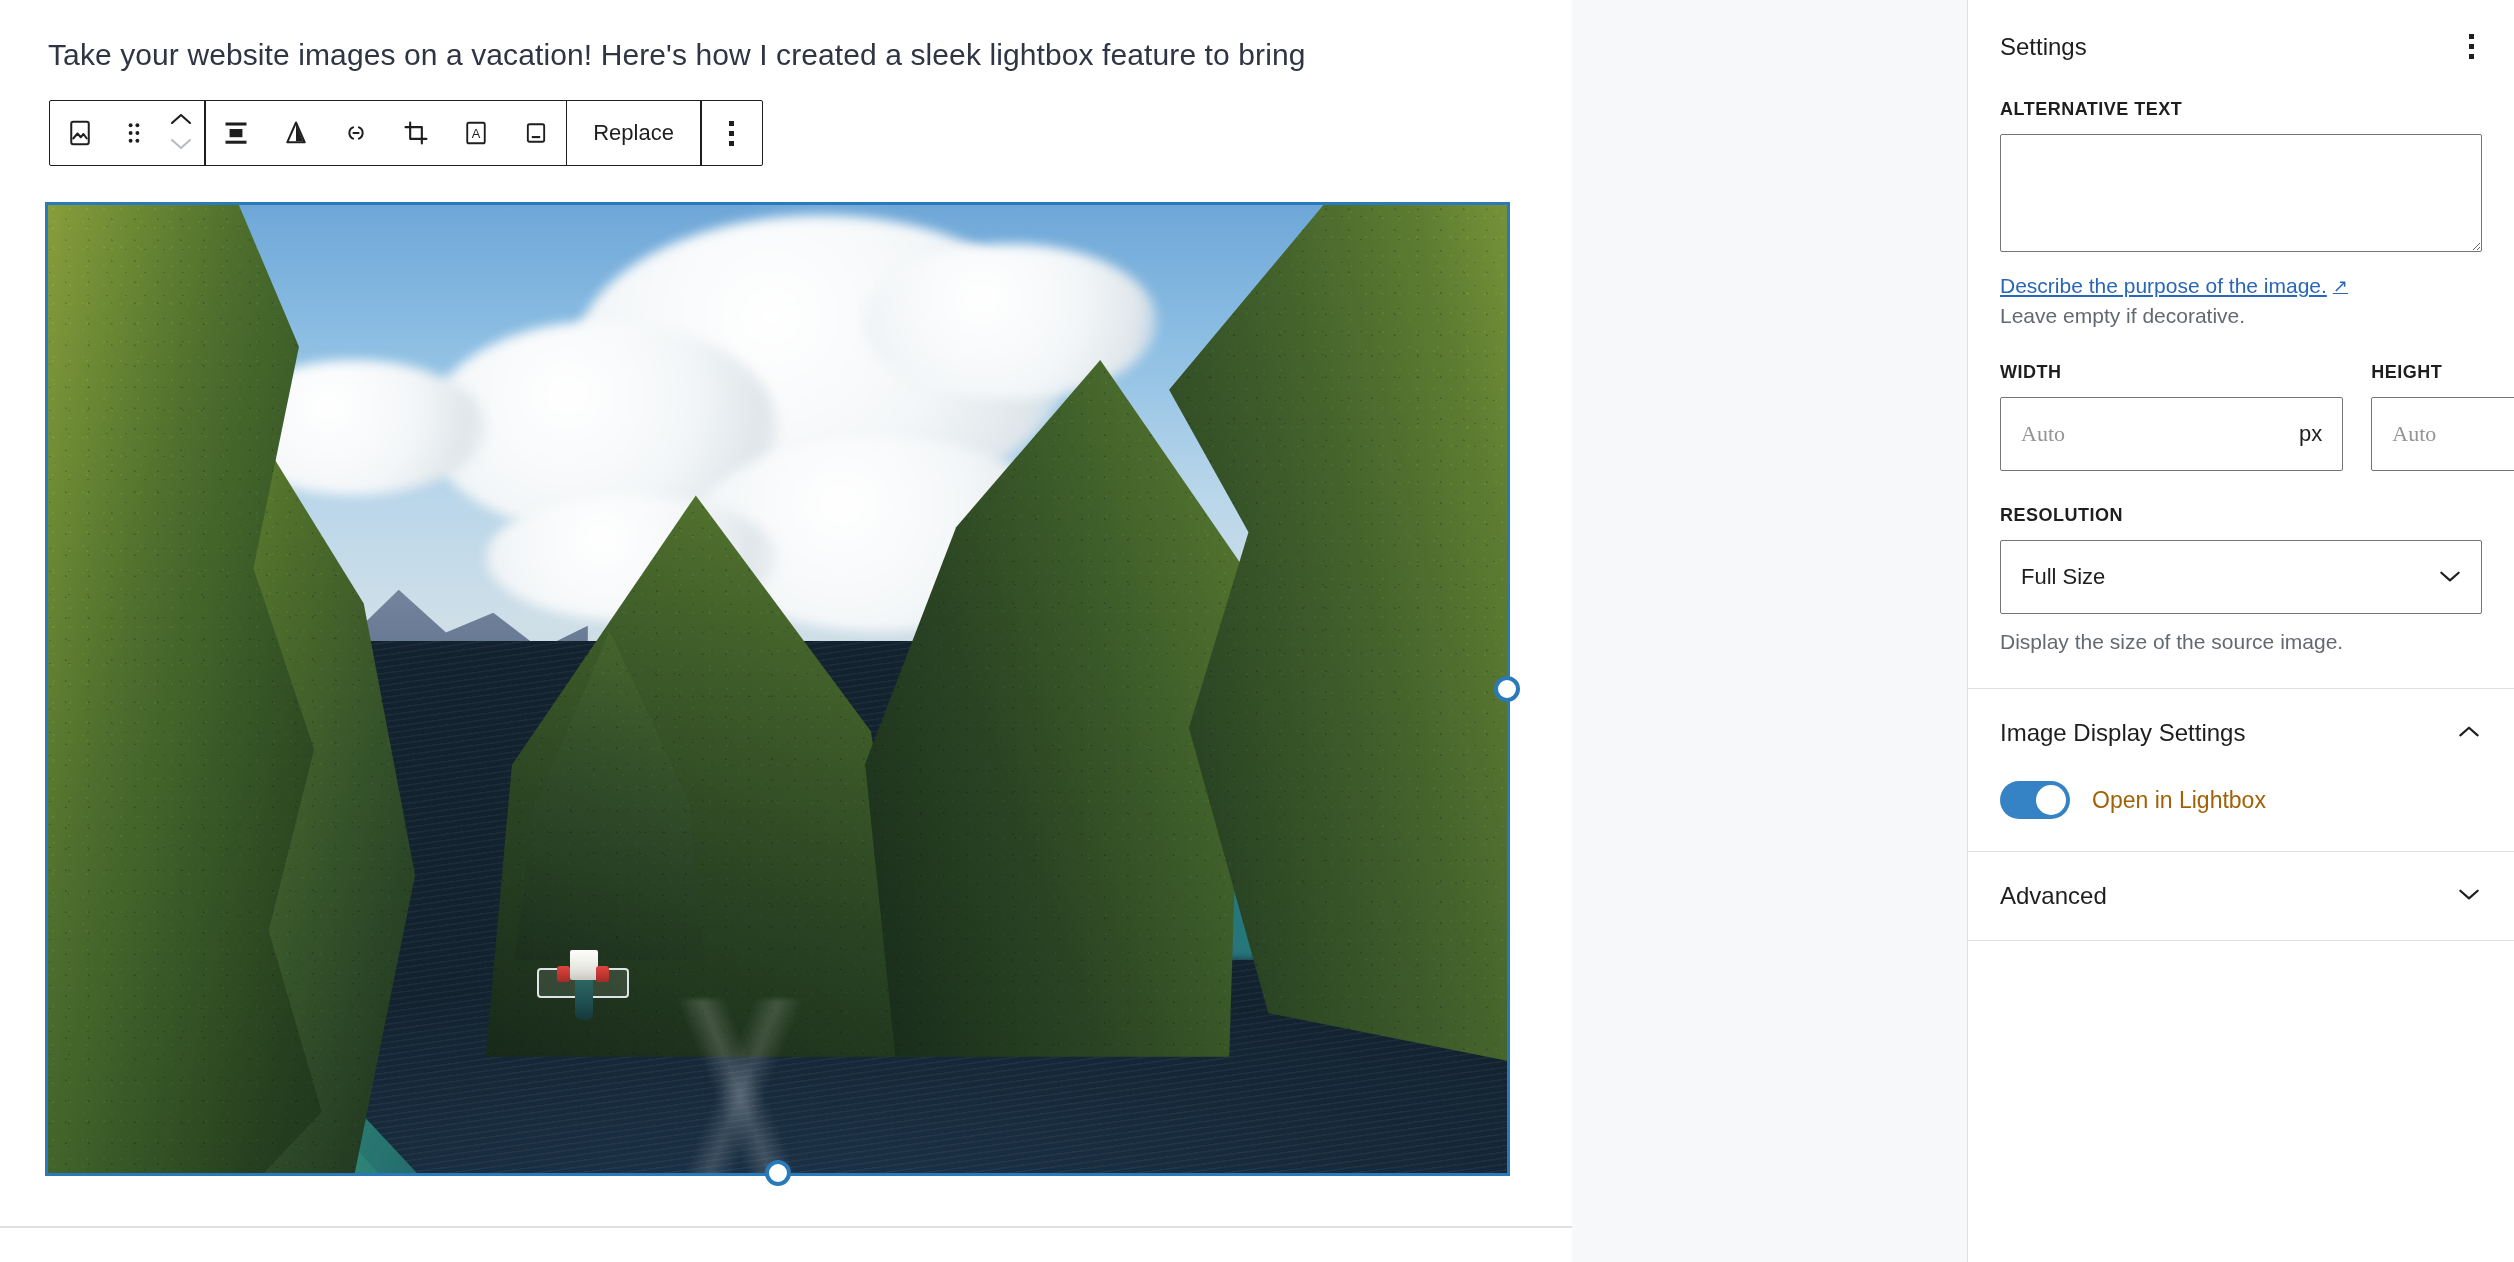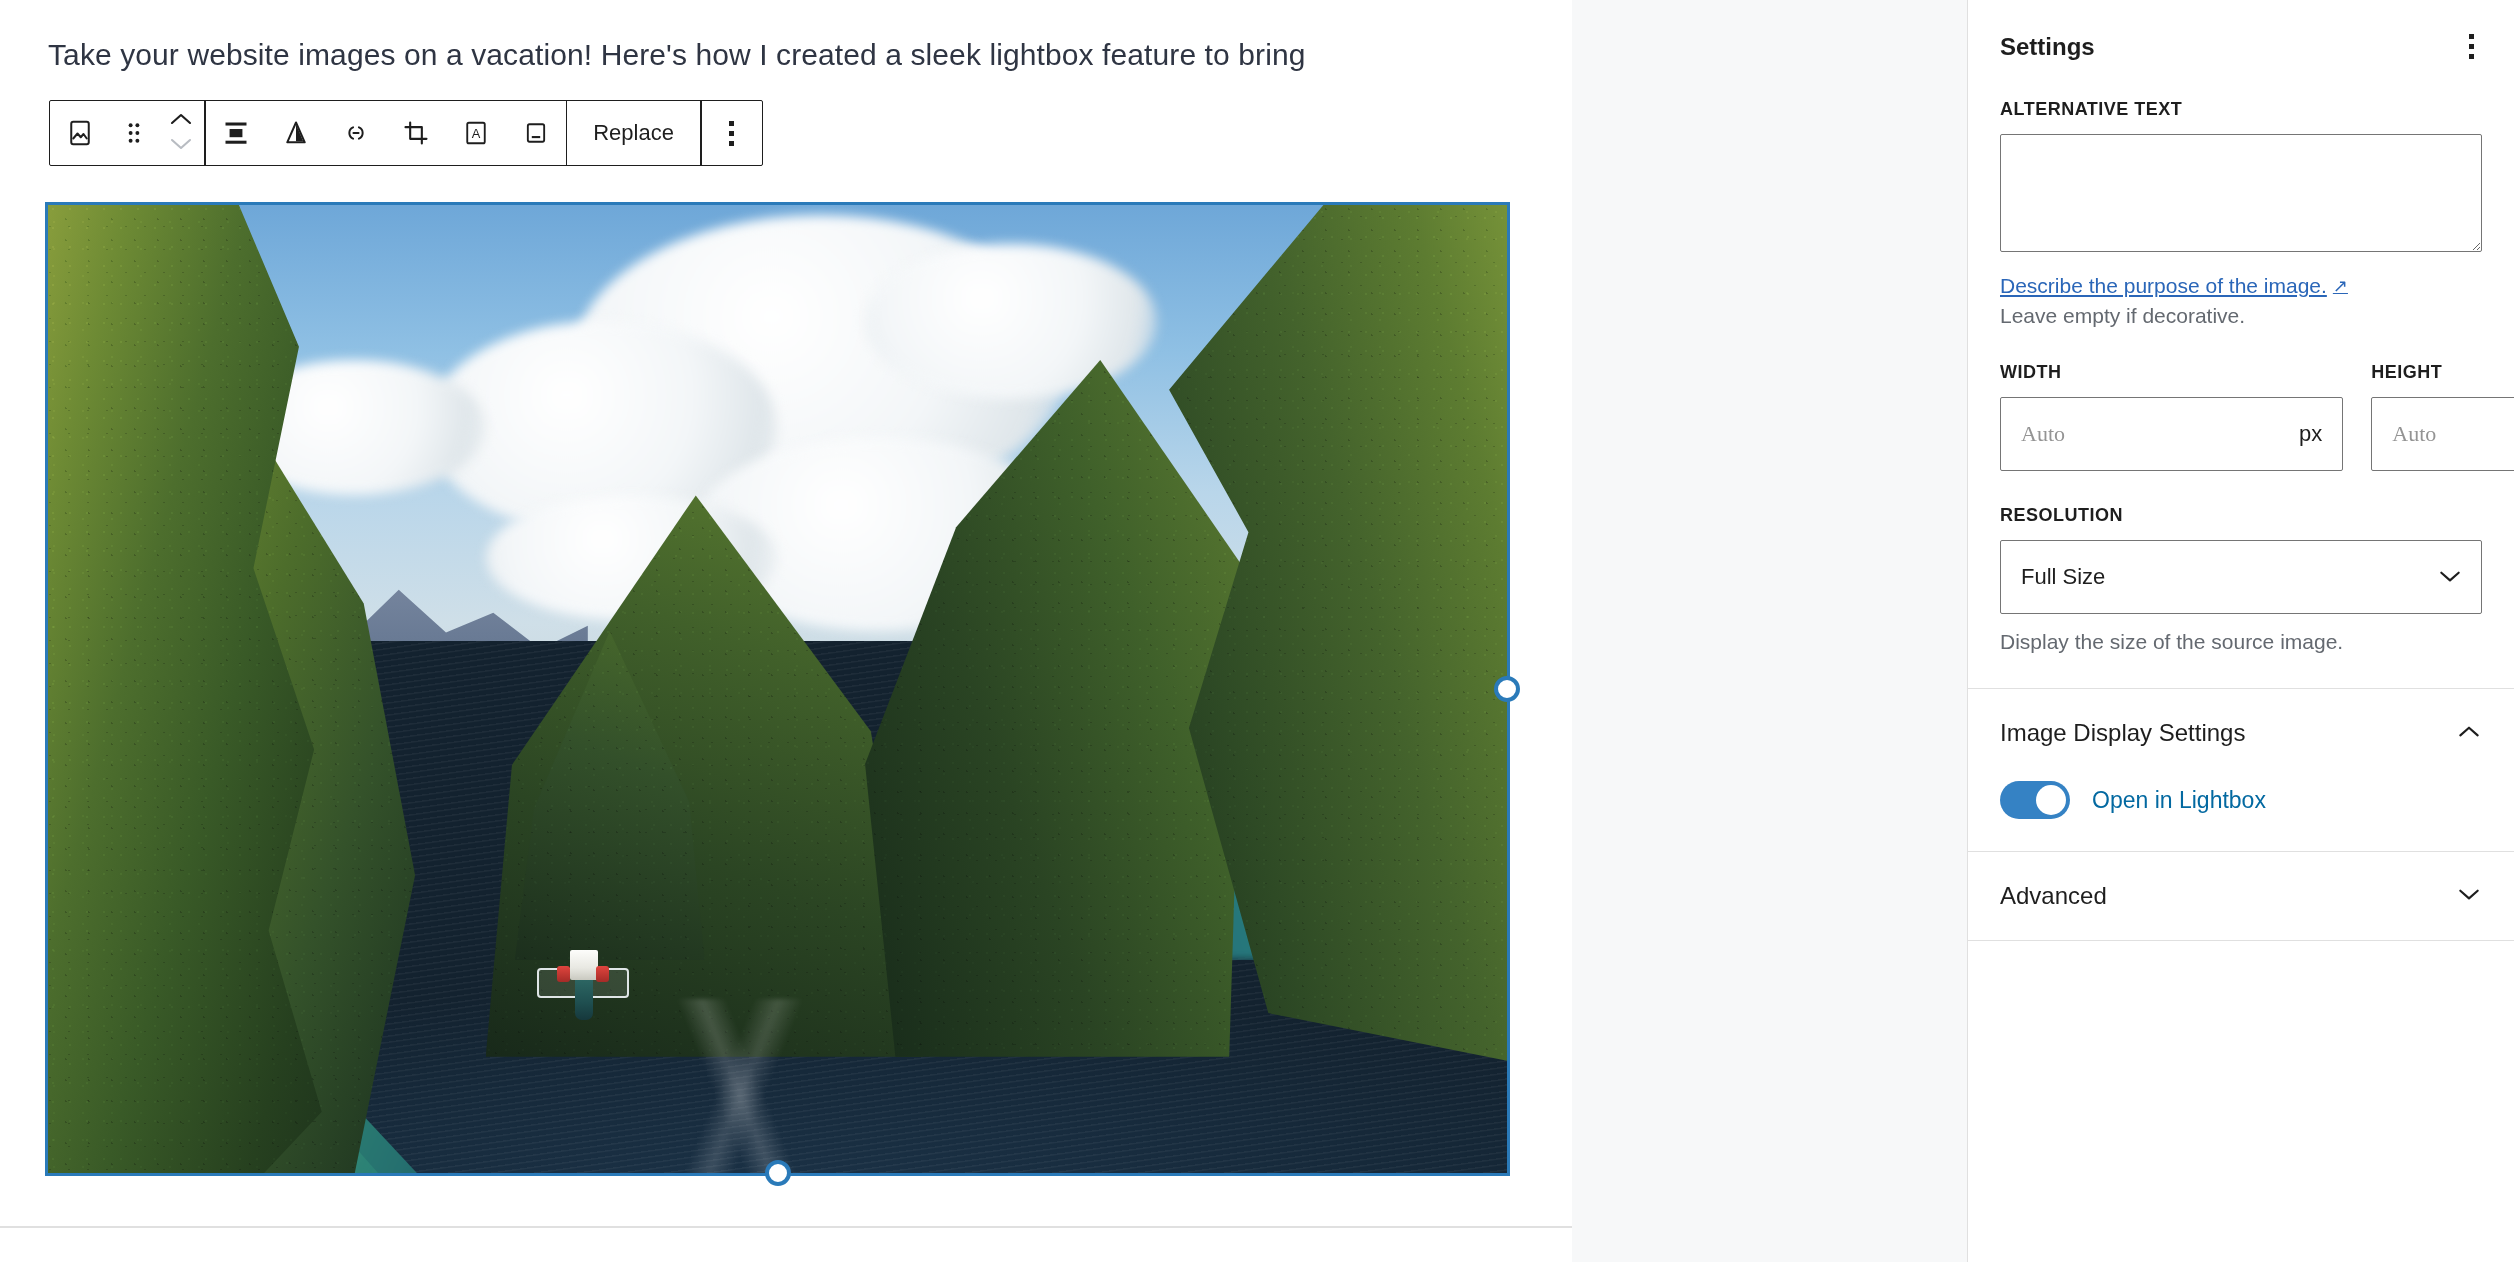--- a/index.html
+++ b/index.html
@@ -240,21 +240,21 @@
     position: absolute; left: 1967px; top: 0;
     width: 547px; height: 1262px;
     background: #ffffff;
     border-left: 1px solid #e0e0e0;
     overflow: hidden;
   }
   .sb-header {
     display: flex; align-items: center; justify-content: space-between;
     padding: 28px 34px 0 32px;
   }
-  .sb-title { font-size: 24px; font-weight: bold; color: #1e1e1e; }
+  .sb-title { font-size: 24px; font-weight: normal; color: #1e1e1e; }
   .sb-kebab { display: flex; flex-direction: column; gap: 5px; align-items: center; cursor: pointer; padding: 6px; }
   .sb-kebab i { width: 5px; height: 5px; background: #1e1e1e; display: block; }
 
   .sb-section { padding: 0 32px; }
   .field-label {
     font-size: 18px; font-weight: bold; letter-spacing: .5px;
     color: #1e1e1e; text-transform: uppercase;
     margin: 34px 0 14px 0;
   }
   .alt-textarea {
@@ -309,21 +309,21 @@
   .panel-title { font-size: 24px; font-weight: normal; color: #1e1e1e; }
   .toggle-row { display: flex; align-items: center; gap: 22px; padding: 4px 32px 32px 32px; }
   .toggle {
     width: 70px; height: 38px; border-radius: 19px;
     background: #3582c4; position: relative; cursor: pointer; flex: 0 0 auto;
   }
   .toggle .knob {
     position: absolute; right: 4px; top: 4px;
     width: 30px; height: 30px; border-radius: 50%; background: #ffffff;
   }
-  .toggle-label { font-size: 23px; color: #0369a1; }
+  .toggle-label { font-size: 23px; color: #a16207; }
 </style>
 </head>
 <body>
 
 <div id="root">
 
   <div class="editor-canvas">
 
     <div class="post-heading">Take your website images on a vacation! Here's how I created a sleek lightbox feature to bring</div>
 

